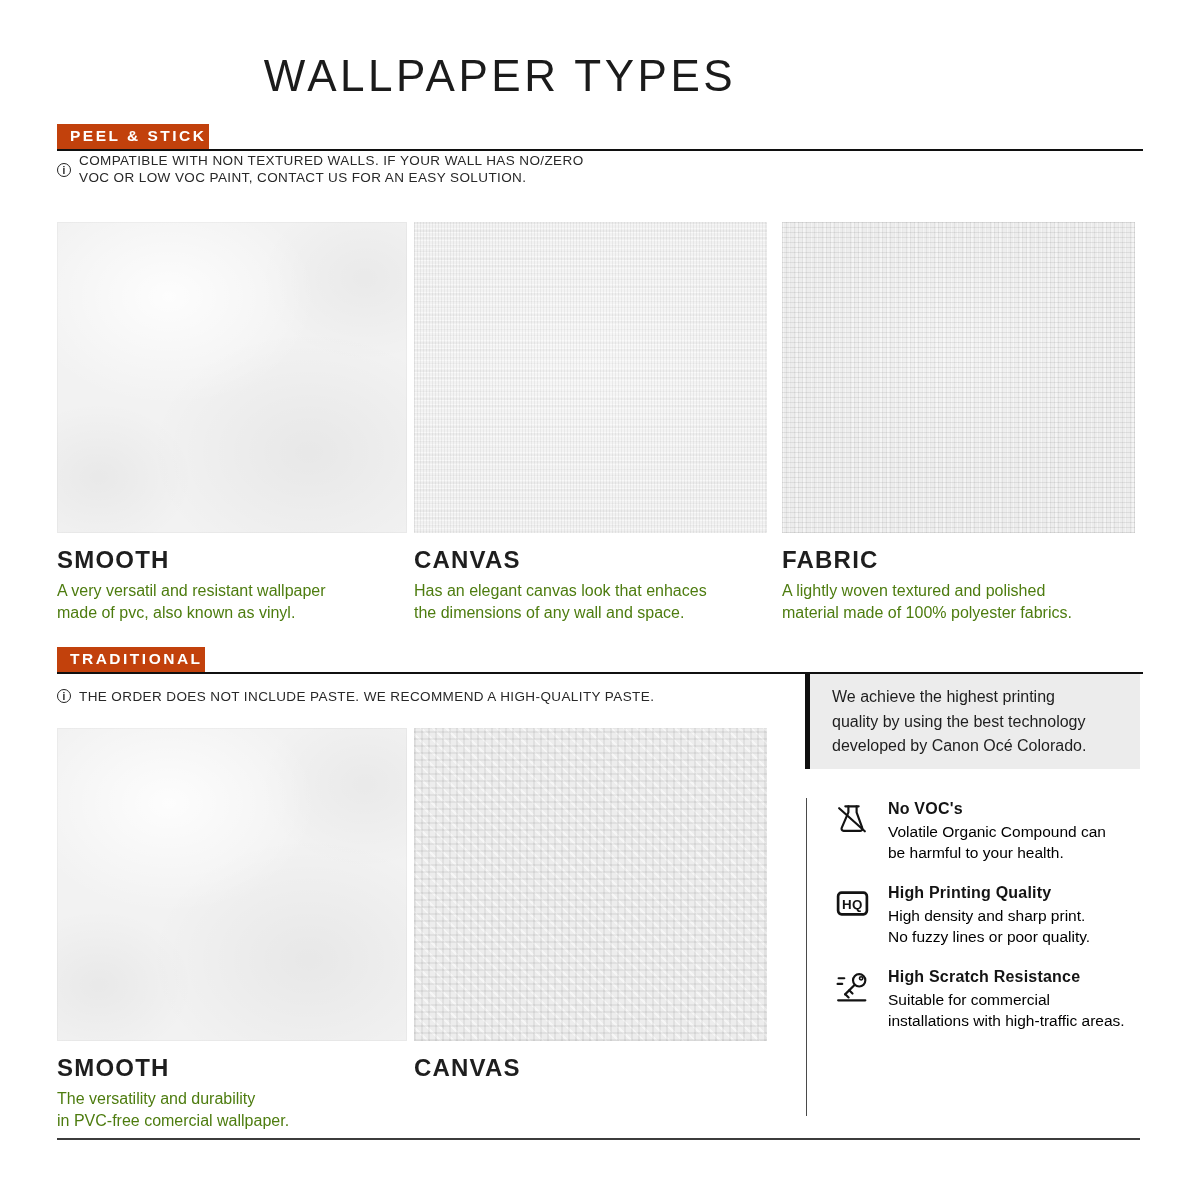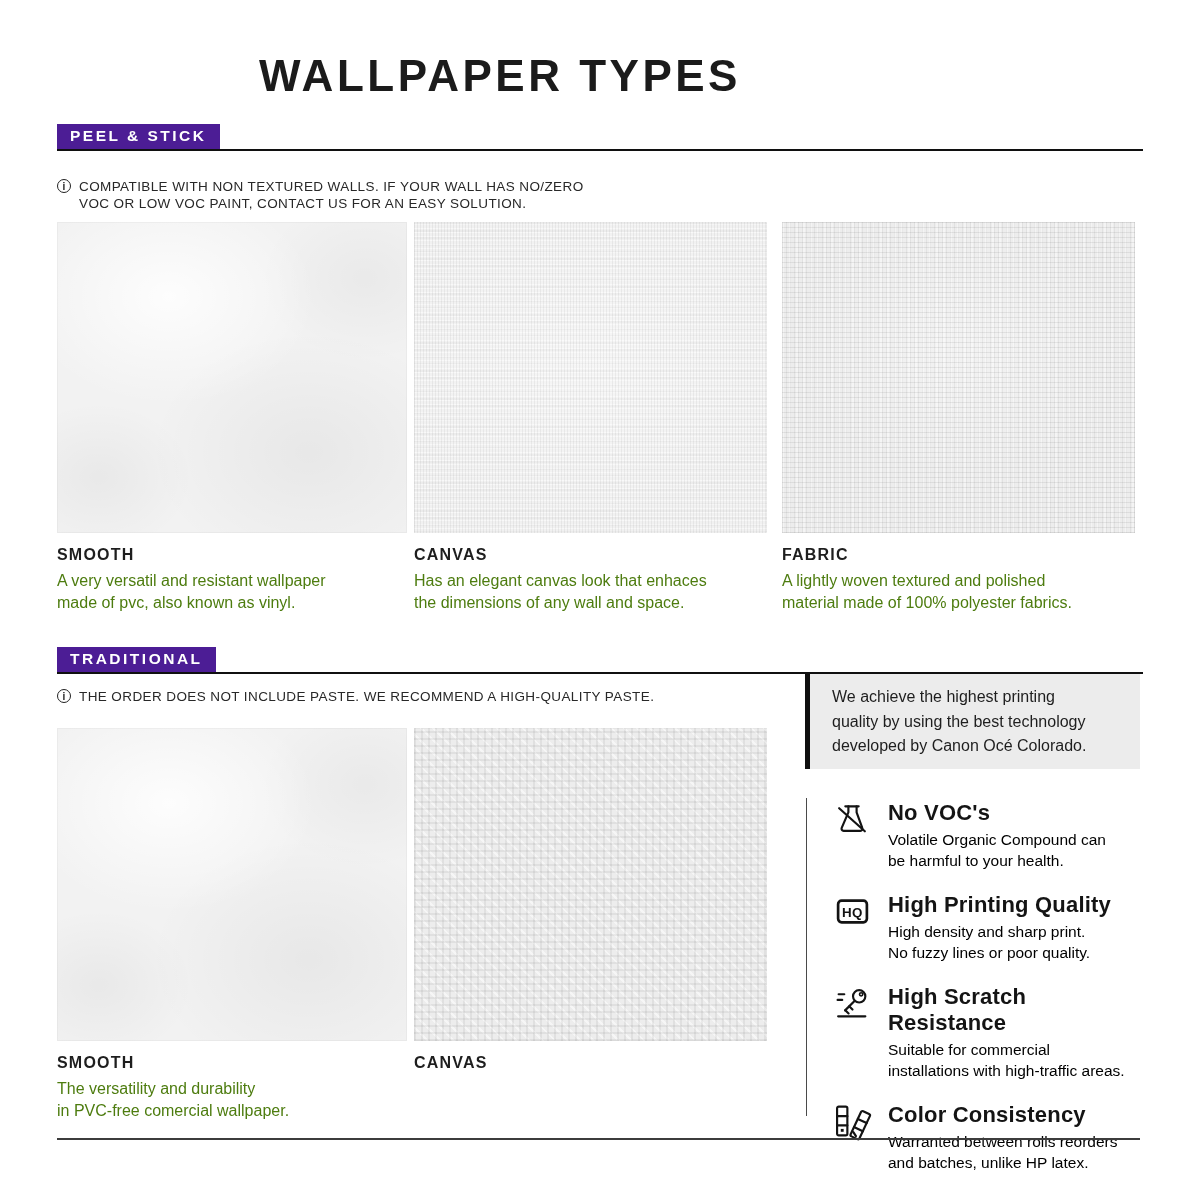--- a/index.html
+++ b/index.html
@@ -3,39 +3,39 @@
 <meta charset="utf-8">
 <style>
   * { margin:0; padding:0; box-sizing:border-box; }
   html,body { background:#fff; }
   body { font-family:"Liberation Sans", sans-serif; color:#222; }
   .page { position:relative; width:1200px; height:1200px; background:#ffffff; overflow:hidden; }
 
   
   .page-title{
     position:absolute; left:0; top:51px; width:1000px;
-    text-align:center; font-size:44px; font-weight:700; letter-spacing:3.5px;
+    text-align:center; font-size:44px; font-weight:400; letter-spacing:3.5px;
     color:#1b1b1b;
   }
 
   
   .section-header{
     position:absolute; left:57px; width:1086px; height:26px;
     border-bottom:2.5px solid #101010; display:flex; align-items:flex-end;
   }
   .s1{ top:125px; } .s2{ top:648px; }
   .badge{
-    display:inline-block; background:#4c1d95; color:#ffffff;
+    display:inline-block; background:#c2410c; color:#ffffff;
     font-size:15.5px; font-weight:700; letter-spacing:2.5px;
-    padding:3px 13px 4px 13px; line-height:1.15; white-space:nowrap;
+    padding:3px 2px 4px 13px; line-height:1.15; white-space:nowrap;
   }
 
   
   .note{ position:absolute; left:57px; display:flex; gap:8px; }
-  .n1{ top:178px; } .n2{ top:688px; }
+  .n1{ top:152px;align-items:center; } .n2{ top:688px; }
   .info-icon{
     flex:none; width:14px; height:14px; margin-top:1px;
     border:1.4px solid #222; border-radius:50%;
     font-size:10px; line-height:13px; text-align:center; font-weight:700;
   }
   .info-icon::after{ content:"i"; }
   .note-text{
     font-size:13.5px; line-height:17px; letter-spacing:0.4px;
     color:#282828; white-space:pre-line;
   }
@@ -43,21 +43,21 @@
   
   .tile{ position:absolute; }
   .t-r1c1{ left:57px;  top:222px; width:350px; }
   .t-r1c2{ left:414px; top:222px; width:353px; }
   .t-r1c3{ left:782px; top:222px; width:353px; }
   .t-r2c1{ left:57px;  top:728px; width:350px; }
   .t-r2c2{ left:414px; top:728px; width:353px; }
   .swatch{ width:100%; box-shadow:inset 0 0 0 1px rgba(0,0,0,0.03); }
   .r1 .swatch{ height:311px; } .r2 .swatch{ height:313px; }
   .swatch-label{
-    margin-top:13px; font-size:16px; font-weight:700;
+    margin-top:13px; font-size:24px; font-weight:700;
     letter-spacing:1.2px; color:#1e1e1e;
   }
   .swatch-desc{
     margin-top:6px; font-size:16px; line-height:22px;
     color:#4d7c0f; white-space:pre-line;
   }
 
   
   .tex-smooth{
     background-color:#f2f2f2;
@@ -104,21 +104,21 @@
   
   .features{
     position:absolute; left:806px; top:798px; width:337px; height:318px;
     border-left:1.5px solid #4a4a4a; padding:2px 0 0 27px;
     display:flex; flex-direction:column; gap:21px;
   }
   .feature{ display:flex; gap:17px; }
   .feature-icon{ flex:none; width:37px; height:37px; margin-top:1px; }
   .feature-icon svg{ width:100%; height:100%; overflow:visible; }
   .feature-icon svg .st{ fill:none; stroke:#131313; stroke-width:2.1; stroke-linecap:round; stroke-linejoin:round; }
-  .feature-title{ font-size:22px; font-weight:700; color:#141414; letter-spacing:0.2px; }
+  .feature-title{ font-size:16px; font-weight:700; color:#141414; letter-spacing:0.2px; }
   .feature-desc{ margin-top:3px; font-size:15.5px; line-height:21px; color:#000000; white-space:pre-line; }
   .hq-text{ font-family:"Liberation Sans", sans-serif; font-size:13px; font-weight:700; fill:#131313; letter-spacing:0.5px; }
 
   .bottom-rule{
     position:absolute; left:57px; top:1138px; width:1083px; height:1.5px; background:#3c3c3c;
   }
 </style>
 </head>
 <body>
 
@@ -223,36 +223,18 @@
           <path class="st" d="M4 30.5 h26.5"></path>
         </svg>
       </div>
       <div class="feature-text">
         <div class="feature-title">High Scratch Resistance</div>
         <div class="feature-desc">Suitable for commercial
 installations with high-traffic areas.</div>
       </div>
     </div>
 
-    <div class="feature">
-      <div class="feature-icon">
-        <svg viewBox="0 0 36 36">
-          <g transform="rotate(25 16 32)">
-            <rect class="st" x="15.5" y="5" width="9.5" height="27" rx="1.6"></rect>
-            <path class="st" d="M15.5 14 h9.5 M15.5 22.8 h9.5 M17 27.5 l4 2.5"></path>
-          </g>
-          <rect x="3" y="3.5" width="10" height="28" rx="1.6" fill="#ffffff" stroke="#131313" stroke-width="2.1"></rect>
-          <path class="st" d="M3 12.8 h10 M3 21.8 h10"></path>
-          <rect x="6.6" y="25.2" width="2.8" height="2.8" fill="#131313"></rect>
-        </svg>
-      </div>
-      <div class="feature-text">
-        <div class="feature-title">Color Consistency</div>
-        <div class="feature-desc">Warranted between rolls reorders
-and batches, unlike HP latex.</div>
-      </div>
-    </div>
 
   </div>
 
   <div class="bottom-rule"></div>
 
 </div>
 
 </body></html>

